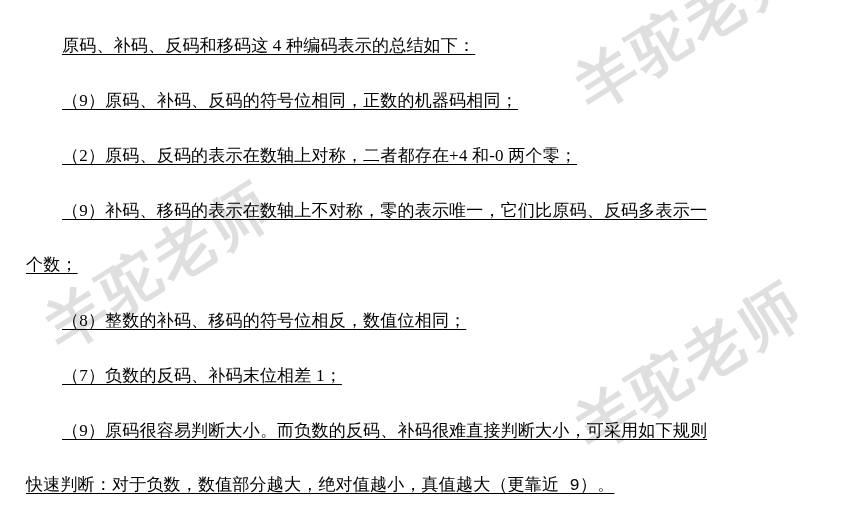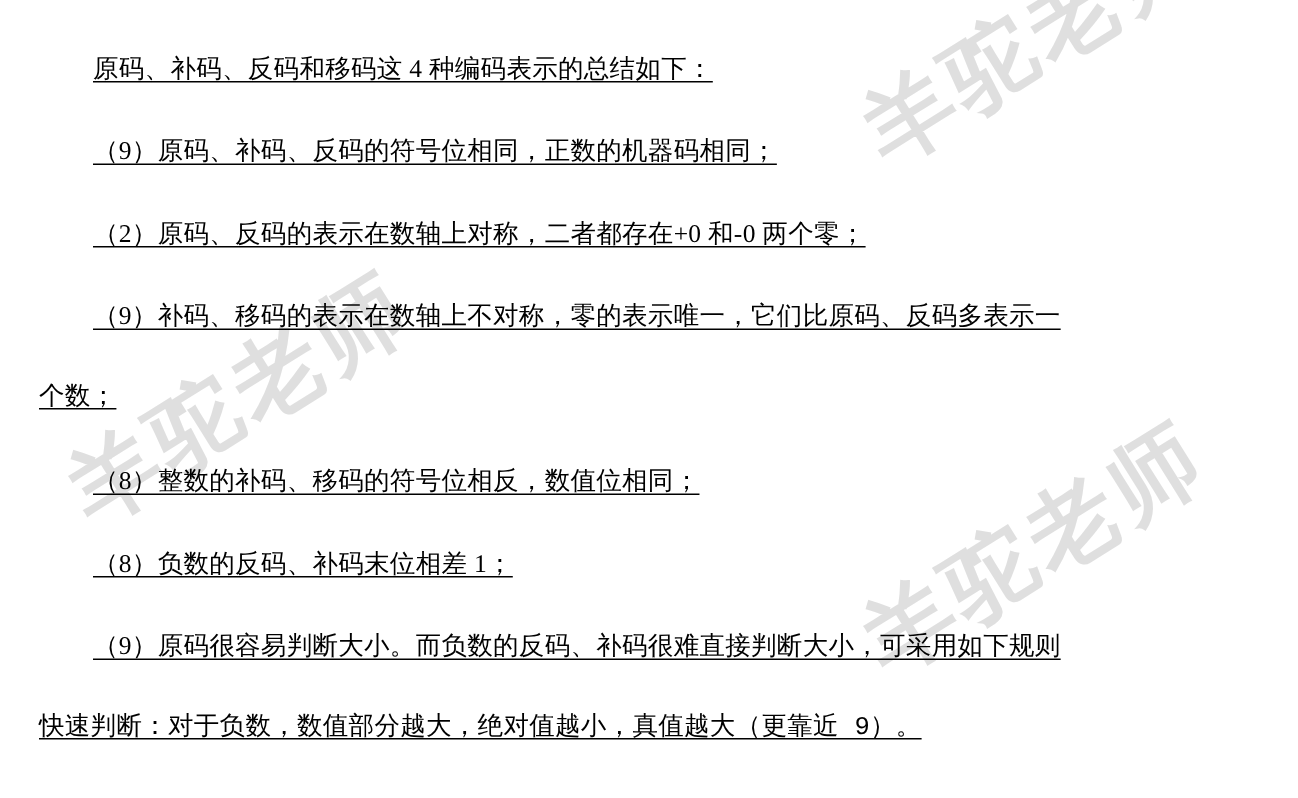--- a/index.html
+++ b/index.html
@@ -80,36 +80,36 @@
 
   <p class="para indent">
     <span class="u">原码、补码、反码和移码这 4 种编码表示的总结如下：</span>
   </p>
 
   <p class="para indent">
     <span class="u">（9）原码、补码、反码的符号位相同，正数的机器码相同；</span>
   </p>
 
   <p class="para indent">
-    <span class="u">（2）原码、反码的表示在数轴上对称，二者都存在+0 和-0 两个零；</span>
+    <span class="u">（2）原码、反码的表示在数轴上对称，二者都存在+4 和-0 两个零；</span>
   </p>
 
   <p class="para indent">
     <span class="u">（9）补码、移码的表示在数轴上不对称，零的表示唯一，它们比原码、反码多表示一</span>
   </p>
   <p class="para cont">
     <span class="u">个数；</span>
   </p>
 
   <p class="para indent">
     <span class="u">（8）整数的补码、移码的符号位相反，数值位相同；</span>
   </p>
 
   <p class="para indent">
-    <span class="u">（8）负数的反码、补码末位相差 1；</span>
+    <span class="u">（7）负数的反码、补码末位相差 1；</span>
   </p>
 
   <p class="para indent">
     <span class="u">（9）原码很容易判断大小。而负数的反码、补码很难直接判断大小，可采用如下规则</span>
   </p>
   <p class="para cont">
     <span class="u">快速判断：对于负数，数值部分越大，绝对值越小，真值越大（更靠近 9）。</span>
   </p>
 
   <p class="para indent">

